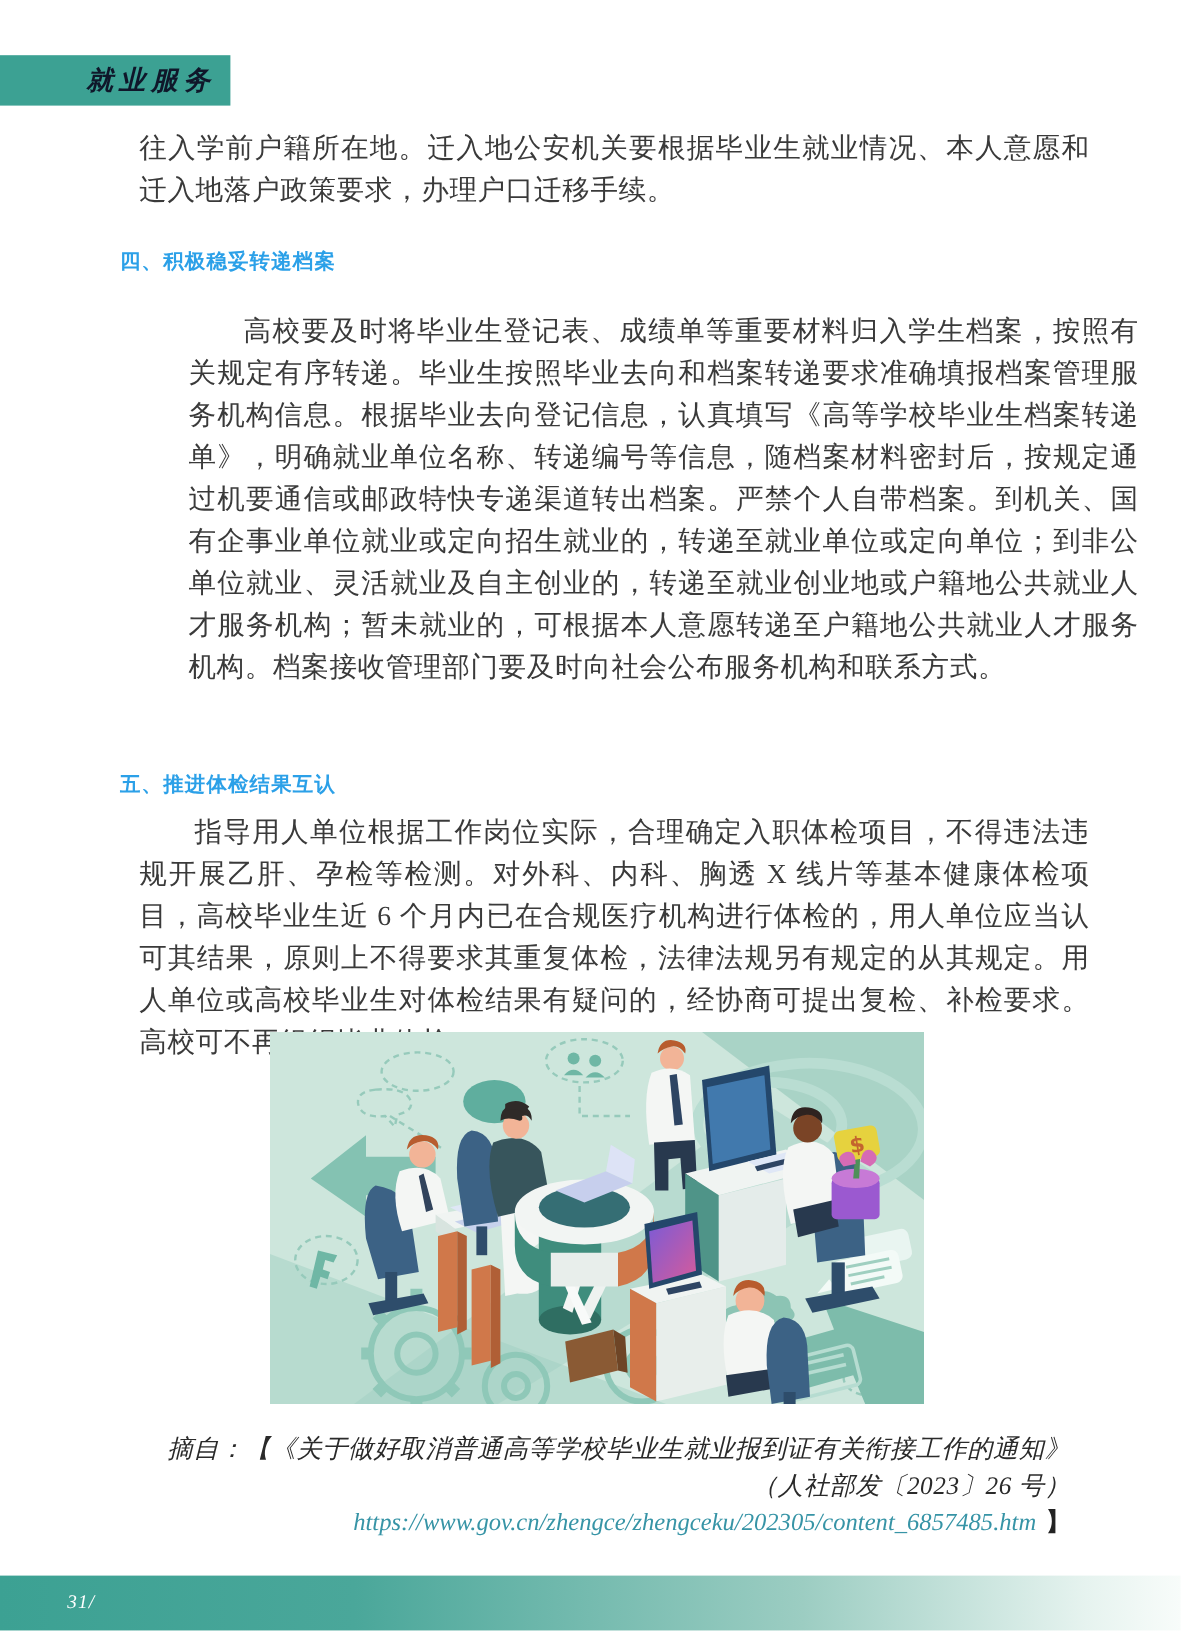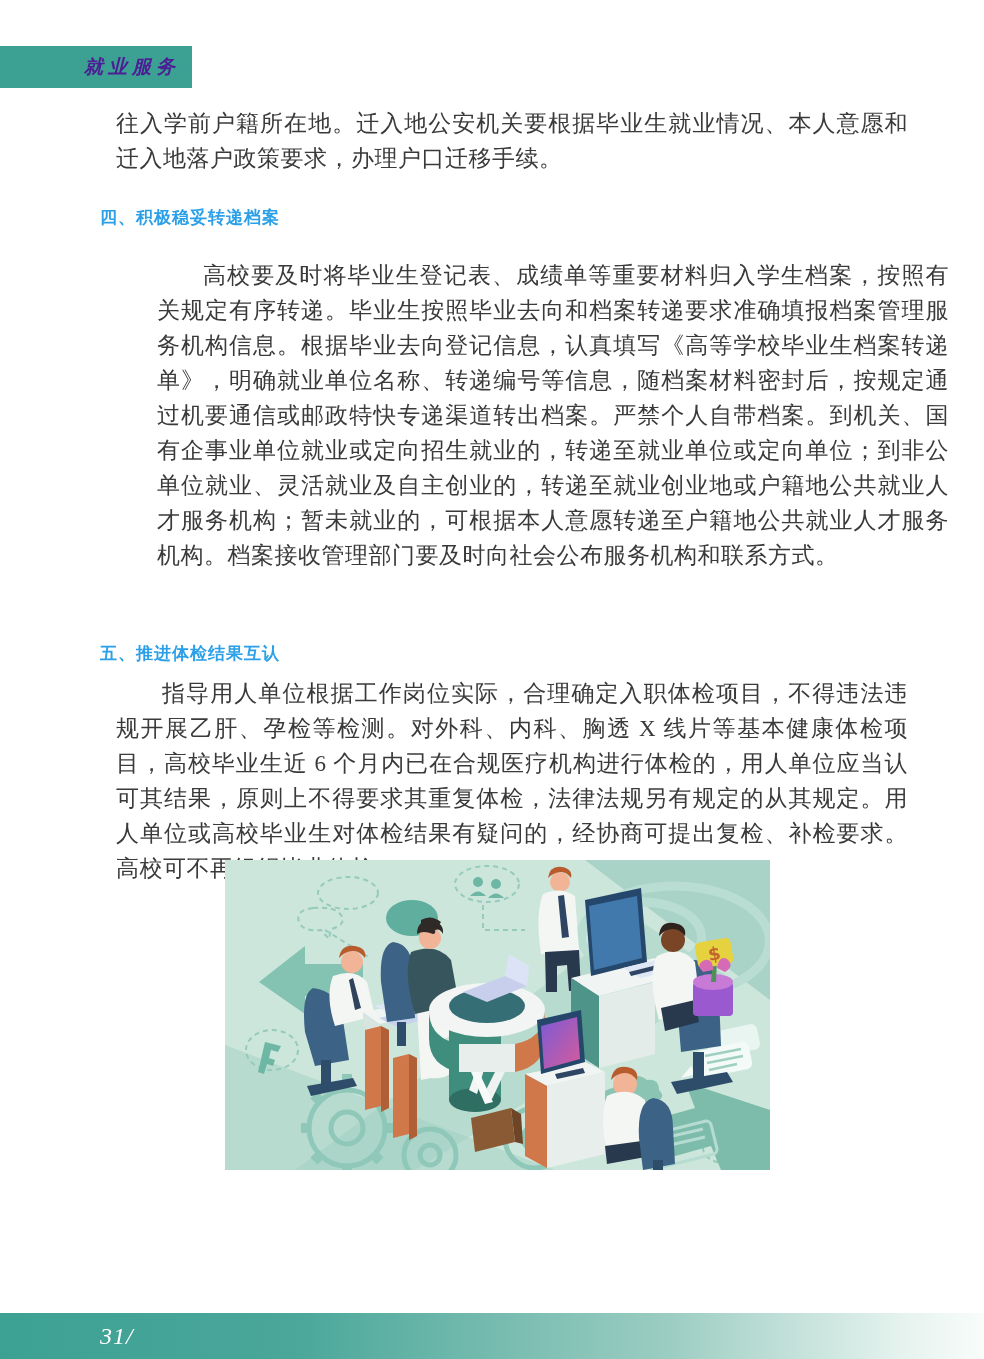--- a/index.html
+++ b/index.html
@@ -19,22 +19,22 @@
     position: absolute;
     left: 0; top: 46px;
     width: 192px; height: 42px;
     background: #3ca193;
     display: flex;
     align-items: center;
     justify-content: flex-end;
     padding-right: 12px;
   }
   .tag-band span {
-    color: #4c1d95;
-    font-size: 19px;
+    color: #0f172a;
+    font-size: 22px;
     font-weight: bold;
     letter-spacing: 5px;
     font-family: "Liberation Serif", "DejaVu Serif", serif;
     font-style: italic;
     text-align: center;
   }
 
   
   .para {
     position: absolute;
@@ -104,23 +104,23 @@
   
   .footer-band {
     position: absolute;
     left: 0; bottom: 0;
     width: 100%; height: 46px;
     background: linear-gradient(90deg, #3ca193 0%, #4aa79a 30%, #9ccdc2 68%, #e6f3ef 92%, #f8fcfa 100%);
     display: flex;
     align-items: center;
   }
   .footer-band .page-num {
-    margin-left: 100px;
+    margin-left: 56px;
     color: #ffffff;
-    font-size: 24px;
+    font-size: 16px;
     font-style: italic;
     font-family: "Liberation Serif", "DejaVu Serif", serif;
     letter-spacing: 1px;
   }
 </style>
 </head>
 <body>
 
 <div class="page">
 
@@ -312,18 +312,23 @@
 
       <defs>
         <linearGradient id="scr" x1="0" y1="0" x2="1" y2="1">
           <stop offset="0" stop-color="#7b5bd6"></stop>
           <stop offset="1" stop-color="#d65b9b"></stop>
         </linearGradient>
       </defs>
     </svg>
   </div>
 
+  <div class="citation">
+    <div class="cite-line">摘自：【《关于做好取消普通高等学校毕业生就业报到证有关衔接工作的通知》</div>
+    <div class="cite-line">（人社部发〔2023〕26 号）</div>
+    <div class="cite-url-line"><a class="url" href="#">https://www.gov.cn/zhengce/zhengceku/202305/content_6857485.htm</a><span class="bracket">】</span></div>
+  </div>
 
   <div class="footer-band">
     <span class="page-num">31/</span>
   </div>
 
 </div>
 
 </body></html>

